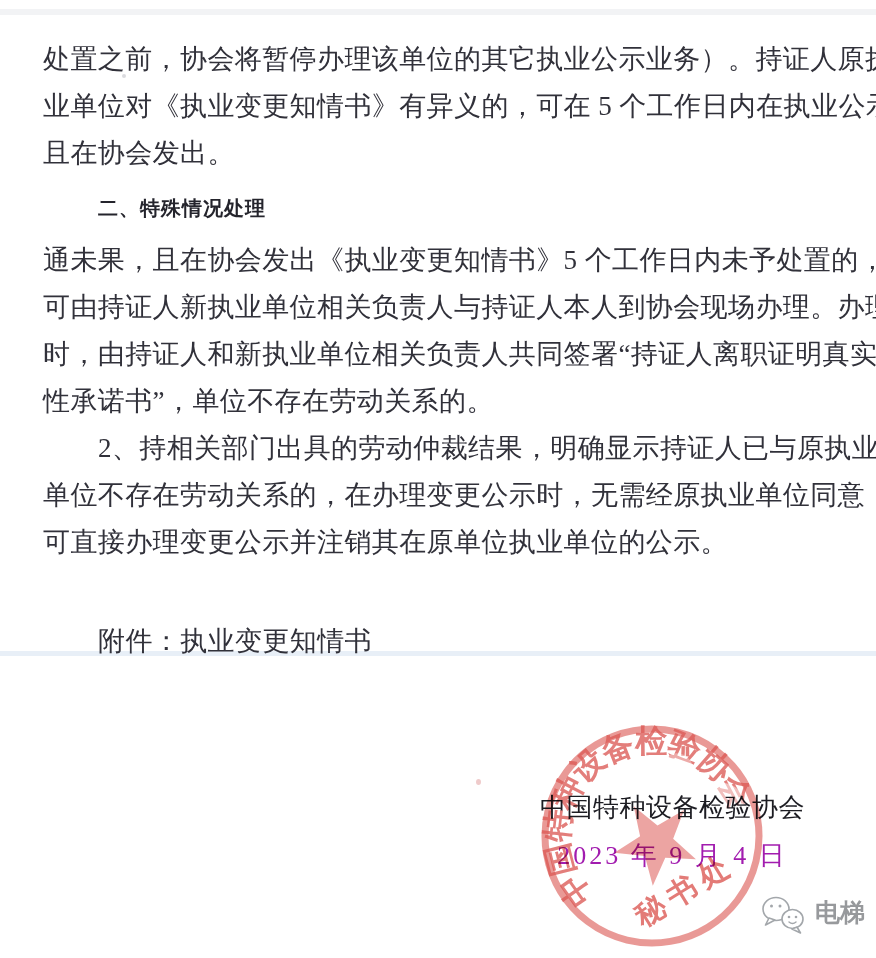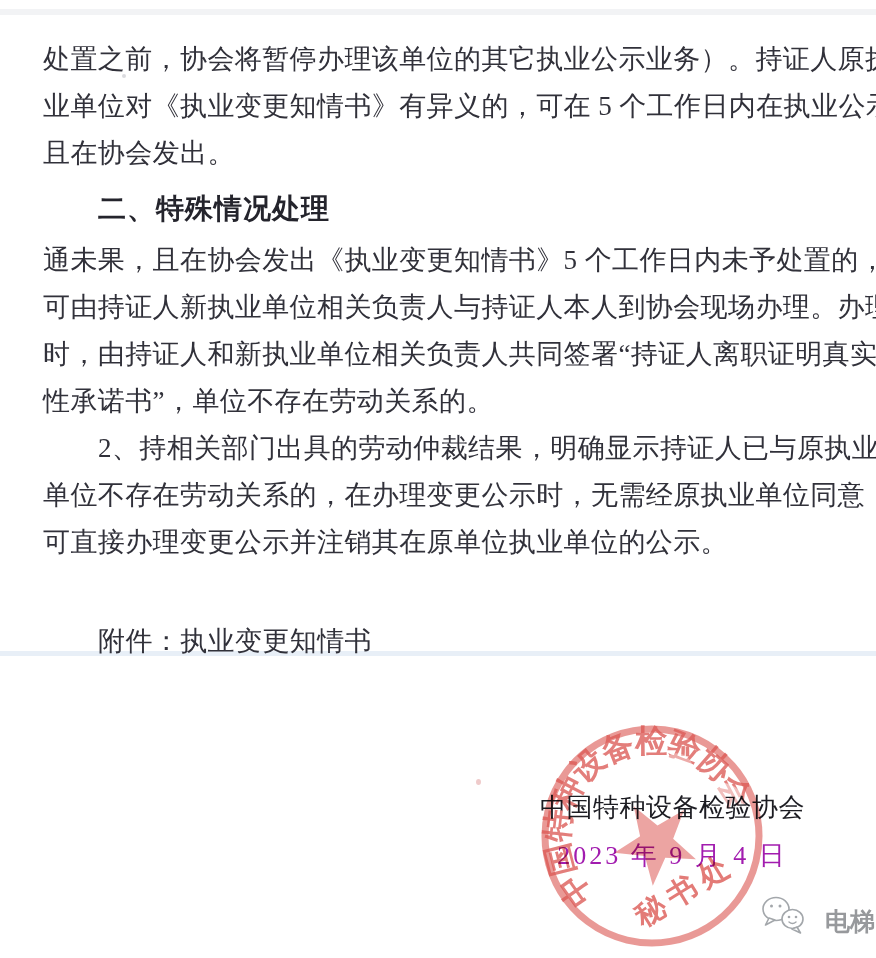--- a/index.html
+++ b/index.html
@@ -17,34 +17,34 @@
   .speck.s1 { left:476px; top:779px; width:5px; height:6px; background:rgba(220,140,140,0.45); }
   .speck.s2 { left:122px; top:74px; width:4px; height:4px; background:rgba(150,150,160,0.35); }
 
   
   .doc { position:absolute; left:43px; top:36px; width:794px; }
   .line { height:47px; line-height:47px; font-size:27px; letter-spacing:0.4px; white-space:nowrap; }
   .line.indent { padding-left:55px; }
   .para.heading { margin-top:8px; margin-bottom:5px; }
   .para.heading .line {
     font-family:"Liberation Sans","DejaVu Sans",sans-serif;
-    font-weight:700; font-size:28px; color:#24242c; letter-spacing:1px;
+    font-weight:700; font-size:20px; color:#24242c; letter-spacing:1px;
   }
   .para.attachment { margin-top:52px; }
 
   
   .signature { position:absolute; left:500px; top:793px; width:345px; text-align:center; z-index:2; }
   .sig-org { font-size:26px; line-height:30px; color:#1c1c22; letter-spacing:0.5px; }
   .sig-date { margin-top:18px; font-size:26px; line-height:30px; color:#a21caf; letter-spacing:3px; }
 
   
   .seal { position:absolute; left:512px; top:696px; z-index:3; mix-blend-mode:multiply; }
 
   
-  .watermark { position:absolute; left:761px; top:896px; z-index:4; display:flex; align-items:flex-end;gap:10px; }
+  .watermark { position:absolute; left:761px; top:896px; z-index:4; display:flex; align-items:flex-start; }
   .wm-label {
     margin-left:8px; font-family:"Liberation Sans","DejaVu Sans",sans-serif;
     font-size:25px; color:#97999c; font-weight:700;
     text-shadow:0.5px 0.5px 0 #ffffff;
   }
 </style>
 </head>
 <body>
 
 <div class="page">

